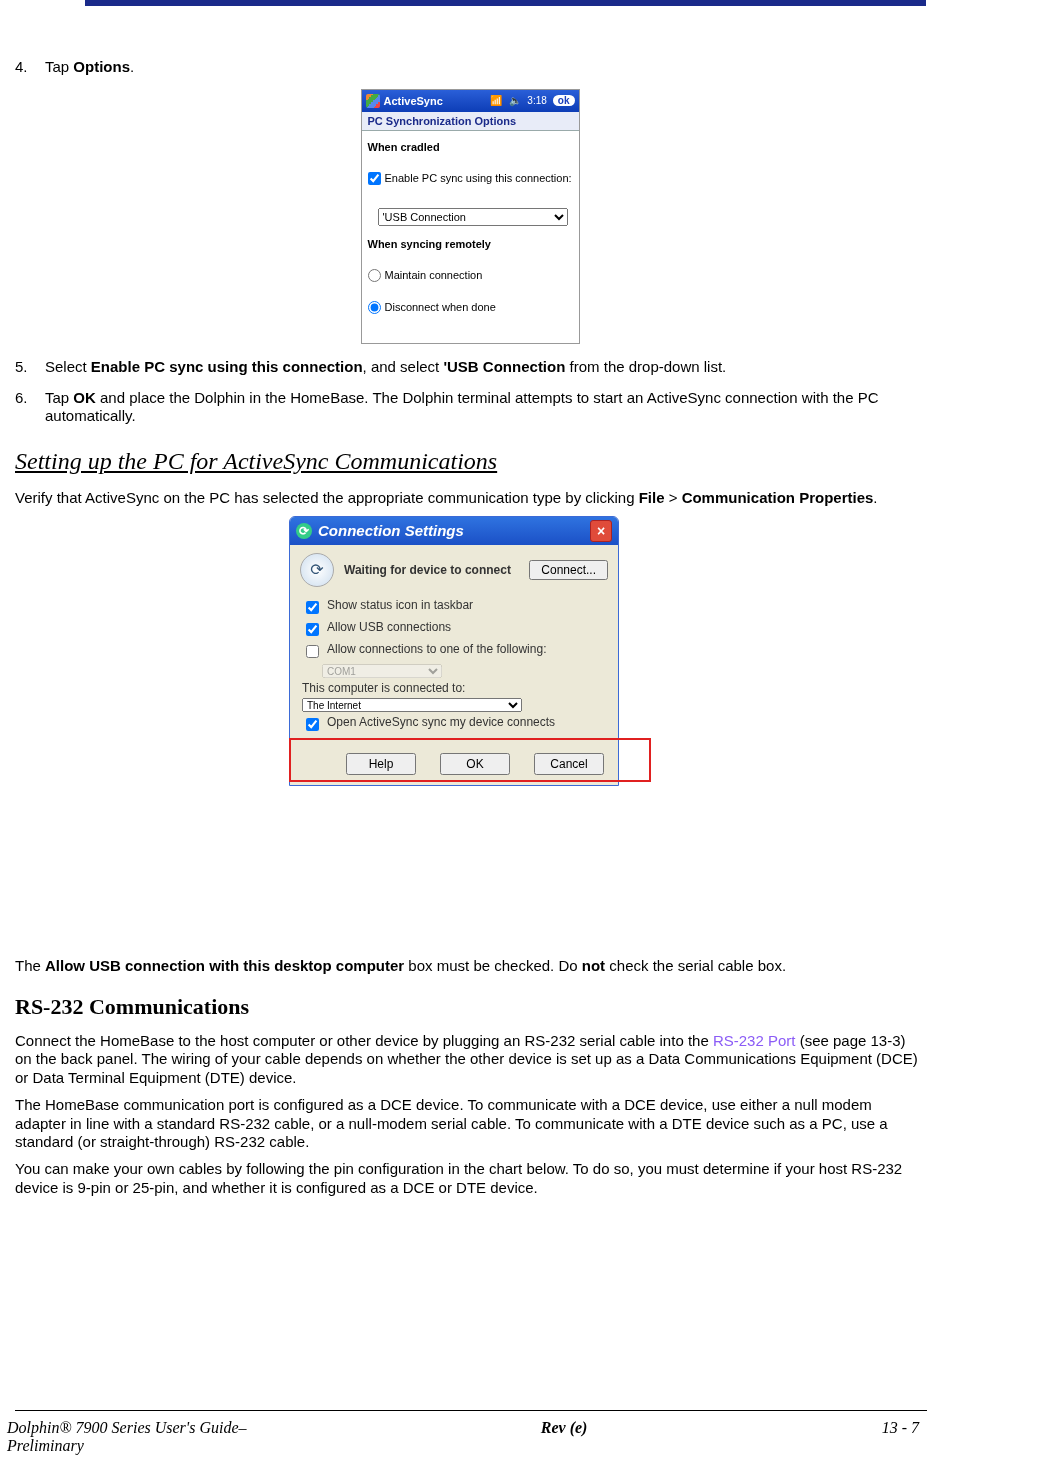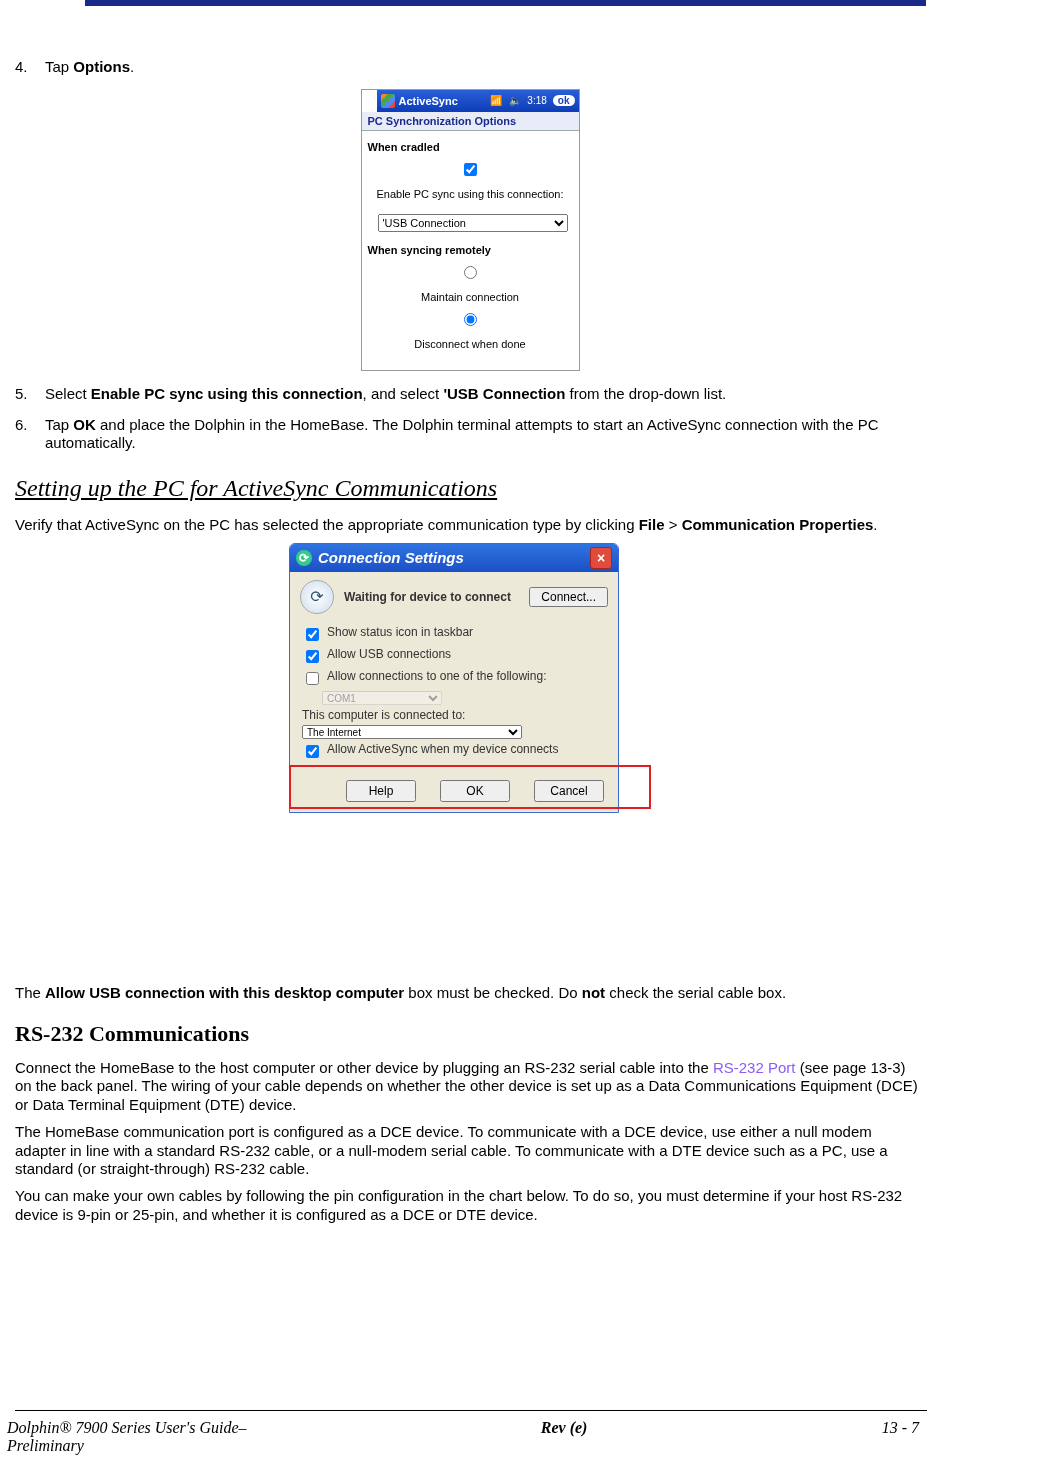--- a/index.html
+++ b/index.html
@@ -17,29 +17,29 @@
   .content { position:absolute; left:15px; top:58px; width:910px; }
 
   ol.num { list-style:none; padding:0; margin:0; }
   ol.num li { position:relative; padding-left:30px; margin-bottom:12px; line-height:1.25; }
   ol.num li .marker { position:absolute; left:0; top:0; }
 
   .center { text-align:center; }
 
   
   .mobile-shot { display:inline-block; width:217px; border:1px solid #999; background:#fff; font-family:Tahoma, Arial, sans-serif; font-size:11px; text-align:left; }
-  .mobile-titlebar { height:22px; background:linear-gradient(to bottom,#2a5fd8,#0d3db6); color:#fff; display:flex; align-items:center; padding:0 4px; font-weight:bold; justify-content:space-between;margin-left:15px; }
+  .mobile-titlebar { height:22px; background:linear-gradient(to bottom,#2a5fd8,#0d3db6); color:#fff; display:flex; align-items:center; padding:0 4px; font-weight:bold; justify-content:space-between; }
   .mobile-titlebar .left { display:flex; align-items:center; gap:4px; }
   .mobile-titlebar .flag { width:14px; height:14px; background:linear-gradient(135deg,#e83 0 25%,#4a4 25% 50%,#58e 50% 75%,#e44 75% 100%); border-radius:2px; }
   .mobile-titlebar .right { display:flex; align-items:center; gap:6px; font-size:10px; font-weight:normal;}
   .mobile-titlebar .ok { background:#fff; color:#1a3fbc; border-radius:8px; padding:0 5px; font-weight:bold; font-size:10px; }
   .mobile-sub { color:#1a2a8a; font-weight:bold; background:#e8ecf8; border-bottom:1px solid #9aa; padding:3px 6px; font-size:11px;}
   .mobile-body { padding:6px 6px 10px 6px; }
   .mobile-body .sec-title { font-weight:bold; margin:4px 0 2px 0; font-size:11px;}
-  .mobile-body label { display:flex; align-items:center; gap:12px; margin:10px 0; font-size:11px;flex-direction:column;}
+  .mobile-body label { display:flex; align-items:center; gap:4px; margin:19px 0; font-size:11px;}
   .mobile-body select { width:190px; font-size:11px; margin:4px 0 8px 10px; height:18px;}
   .mobile-body input[type=checkbox],.mobile-body input[type=radio]{ margin:0; width:13px; height:13px;}
 
   
   .dlg-wrap { display:inline-block; position:relative; width:362px; text-align:left; font-family:Tahoma,Arial,sans-serif; font-size:12px;}
   .dlg { width:328px; border:1px solid #3b6ad6; background:#ece9d8; border-radius:6px 6px 0 0; overflow:hidden;}
   .dlg-title { height:28px; background:linear-gradient(to bottom,#2f73e0,#1b50c6); color:#fff; font-weight:bold; font-size:15px; font-style:italic; display:flex; align-items:center; padding:0 6px; justify-content:space-between;}
   .dlg-title .ico { width:16px; height:16px; background:#3c8; border-radius:50%; display:inline-flex; align-items:center; justify-content:center; color:#fff; font-size:12px; margin-right:6px; font-style:normal;}
   .dlg-title .ttl{display:flex;align-items:center;}
   .dlg-title .close { width:20px;height:20px;background:#e04b3a;border:1px solid #a22;border-radius:3px;color:#fff;display:flex;align-items:center;justify-content:center;font-weight:bold;font-size:14px;font-style:normal;}
@@ -162,21 +162,21 @@
             </div>
           <div class="row" style="padding-left:20px;">
               <select disabled="" style="width:120px;"><option>COM1</option></select>
             </div>
           <div class="row">This computer is connected to:</div>
           <div class="row">
               <select style="width:220px;"><option>The Internet</option></select>
             </div>
           <div class="row">
               <input type="checkbox" checked="" style="">
-              <span>Allow ActiveSync when my device connects</span>
+              <span>Open ActiveSync sync my device connects</span>
             </div>
         </div>
         <div class="dlg-bottom">
           <button>Help</button>
           <button>OK</button>
           <button>Cancel</button>
         </div>
       </div>
       <div class="red-box" style="left:0; top:222px; width:358px; height:40px;"></div>
     </div>

